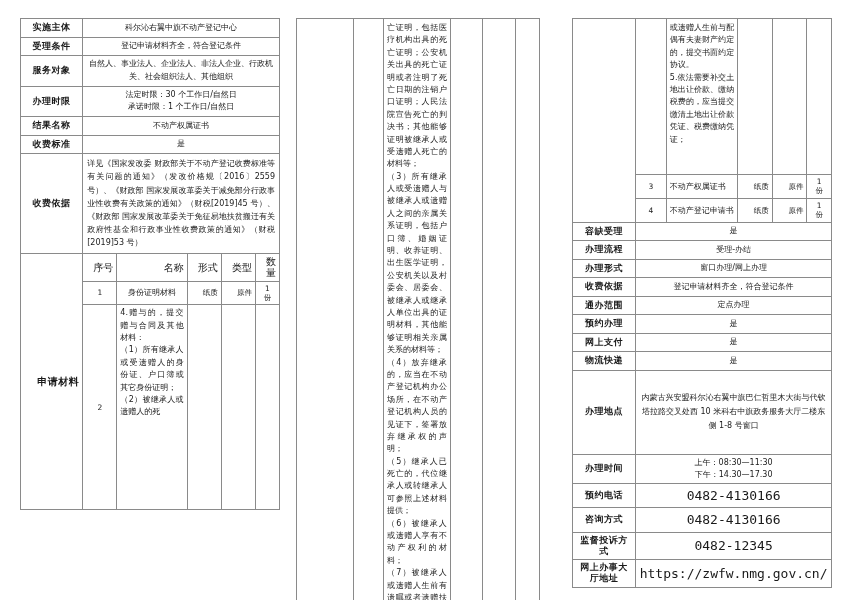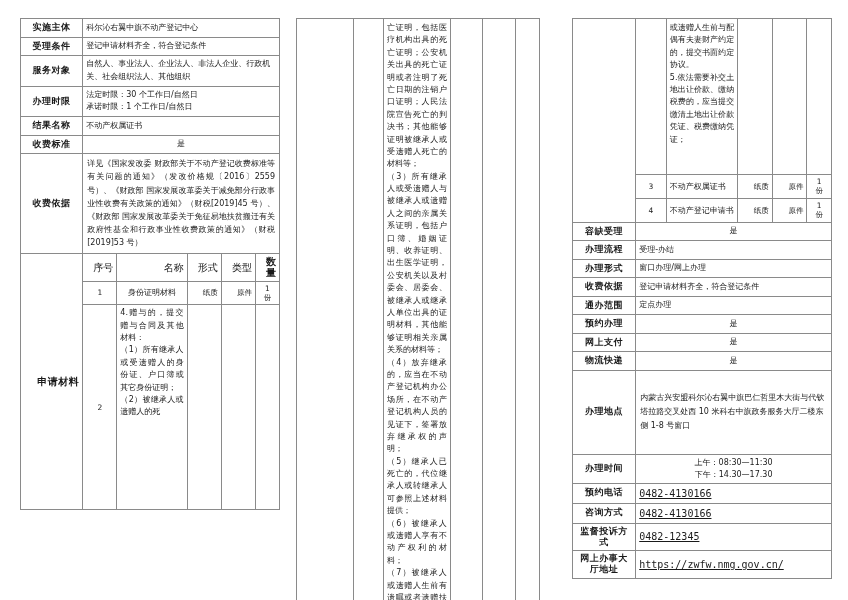--- a/index.html
+++ b/index.html
@@ -39,31 +39,31 @@
     overflow:hidden;
   }
   
   td.lbl{
     font-weight:bold;
     text-align:center;
     font-size:9px;
     letter-spacing:0.5px;
     white-space:nowrap;
   }
-  td.val{ text-align:left; }
+  td.val{ text-align:center; }
   td.val-c{ text-align:center; }
   td.just{ text-align:justify; text-align-last:left;margin-top:14px; }
 
   
   .mat-head td{ text-align:right; font-size:10px; padding:3px 1px;}
   td.num{ text-align:center; font-size:7.5px;}
   td.nm{ text-align:justify; text-align-last:left; font-size:8px; padding:2px 3px;}
   td.sm{ text-align:right; font-size:7.5px;}
   td.qty{ text-align:center; font-size:7.5px; line-height:1.25;}
-  .mono{ font-family:"DejaVu Sans Mono","Liberation Mono",monospace; font-size:10px;text-decoration:underline;}
+  .mono{ font-family:"DejaVu Sans Mono","Liberation Mono",monospace; font-size:13px;}
   .two-line{ line-height:1.5; }
   .addr{ line-height:1.75; }
   .lbl2{ line-height:1.25; white-space:normal; }
 </style>
 </head>
 <body>
 
 <div class="page">
 
   <div class="col" id="col-left">
@@ -107,21 +107,21 @@
         <td class="lbl">收费依据</td>
         <td class="just" colspan="5" style="line-height:1.65;padding:3px 4px">详见《国家发改委 财政部关于不动产登记收费标准等有关问题的通知》（发改价格规〔2016〕2559 号）、《财政部 国家发展改革委关于减免部分行政事业性收费有关政策的通知》（财税[2019]45 号）、《财政部 国家发展改革委关于免征易地扶贫搬迁有关政府性基金和行政事业性收费政策的通知》（财税[2019]53 号）</td>
       </tr>
 
       <tr class="mat-head">
         <td rowspan="3" class="lbl">申请材料</td>
         <td>序号</td>
         <td>名称</td>
         <td>形式</td>
         <td>类型</td>
-        <td class="lbl2" style="font-weight:bold;line-height:1.15">数量</td>
+        <td class="lbl2" style="font-weight:normal;line-height:1.15">数量</td>
       </tr>
 
       <tr>
         <td class="num">1</td>
         <td class="nm" style="text-align-last:center">身份证明材料</td>
         <td class="sm">纸质</td>
         <td class="sm">原件</td>
         <td class="qty" style="white-space:pre-line">1
 份</td>
       </tr>

